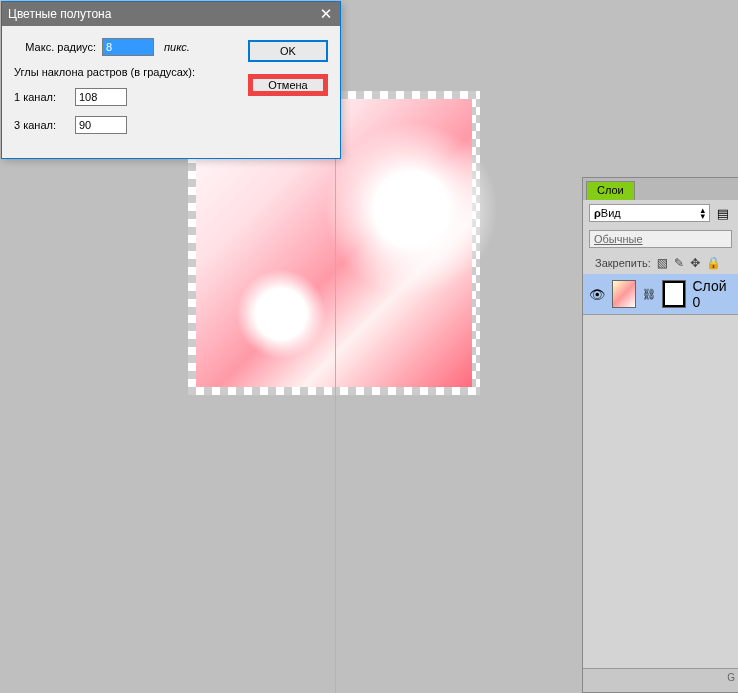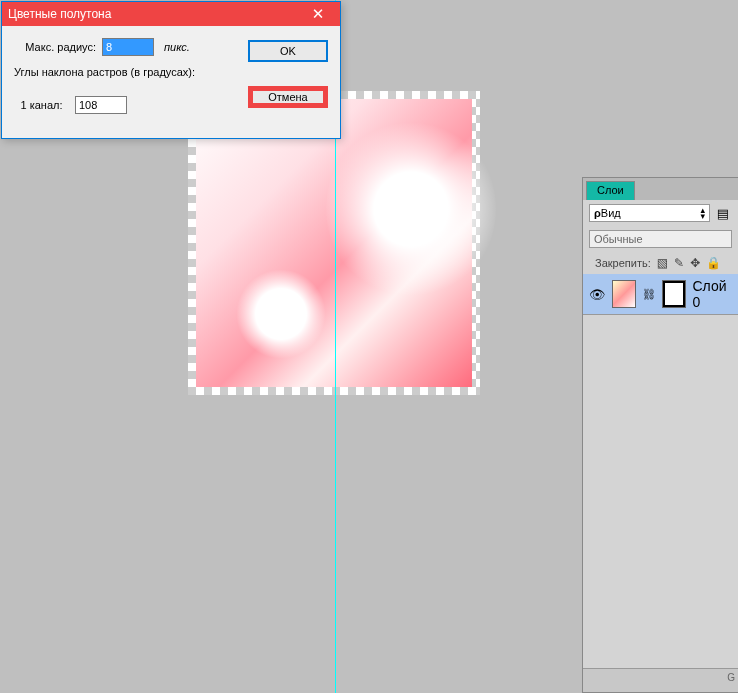--- a/index.html
+++ b/index.html
@@ -40,70 +40,70 @@
     background: #00ffff;
   }
   
   .dialog {
     position: absolute; left: 1px; top: 1px; width: 340px;
     background: #f0f0f0;
     border: 1px solid #0078d7;
     box-shadow: 2px 2px 8px rgba(0,0,0,0.2);
   }
   .titlebar {
-    background: #ef4444; color: #fff; height: 24px;
-    display: flex; align-items: center; padding: 0 8px 0 6px;
+    background: #737373; color: #fff; height: 24px;
+    display: flex; align-items: center; padding: 0 0 0 6px;
     font-size: 12px;
   }
   .titlebar .title { flex: 1; }
   .close-btn {
     width: 28px; height: 24px; display: flex; align-items: center; justify-content: center;
     cursor: pointer; color: #fff; font-size: 15px;
   }
   .dlg-body { padding: 12px 12px 14px 12px; display: flex; gap: 10px; }
   .dlg-left { flex: 1; }
   .row { display: flex; align-items: center; margin-bottom: 10px; gap: 6px; }
   .row label { width: 82px; text-align: right; }
-  .row .sub { width: 55px; text-align: center; }
+  .row .sub { width: 55px; text-align: left; }
   .row input {
     width: 52px; height: 18px; border: 1px solid #7a7a7a; padding: 1px 3px;
     font-size: 11px; font-family: inherit;
   }
   .row input.sel { background: #3399ff; color: #fff; }
   .unit { margin-left: 4px; font-style: italic; }
-  .subtitle { margin-bottom: 18px; }
-  .dlg-right { width: 80px; display: flex; flex-direction: column; gap: 24px; padding-top: 2px; }
+  .subtitle { margin-bottom: 10px; }
+  .dlg-right { width: 80px; display: flex; flex-direction: column; gap: 12px; padding-top: 2px; }
   .btn {
     height: 22px; background: #e9e9e9; border: 5px solid #ef4444;
     display: flex; align-items: center; justify-content: center; cursor: pointer;
     font-size: 11px;
   }
   .btn.primary { border: 2px solid #0078d7; }
   
   .panel {
     position: absolute; left: 582px; top: 177px; width: 156px; height: 516px;
     background: #d4d4d4; border: 1px solid #888; border-right: none;
     display: flex; flex-direction: column;
   }
   .panel-tabs { display: flex; height: 22px; background: #b8b8b8; padding-top: 3px; gap: 0; }
   .tab {
-    background: #14b8a6; padding: 2px 10px; font-size: 11px;
+    background: #84cc16; padding: 2px 10px; font-size: 11px;
     border: 1px solid #888; border-bottom: none; margin-left: 3px;
   }
   .filter-row { padding: 4px 6px; display: flex; align-items: center; gap: 4px; }
   .filter-select {
     flex: 1; height: 18px; background: #fff; border: 1px solid #999;
     display: flex; align-items: center; padding: 0 4px; font-size: 11px;
   }
   .filter-select .arrows { margin-left: auto; font-size: 9px; line-height: 6px; display: flex; flex-direction: column; }
   .gear { width: 18px; height: 18px; display: flex; align-items: center; justify-content: center; font-size: 13px; }
   .mode-row { padding: 4px 6px; display: flex; gap: 6px; }
   .mode-select {
     flex: 1; height: 18px; background: #efefef; border: 1px solid #999;
-    display: flex; align-items: center; padding: 0 4px; font-size: 11px; color: #666;
+    display: flex; align-items: center; padding: 0 4px; font-size: 11px; color: #666; text-decoration: underline;
   }
   .lock-row { padding: 4px 12px; display: flex; align-items: center; gap: 6px; font-size: 11px; color: #444; }
   .lock-icons { display: flex; gap: 6px; font-size: 12px; }
   .layer {
     background: #a9c7f0; padding: 4px 6px; display: flex; align-items: center; gap: 6px;
     border-bottom: 1px solid #999;
   }
   .eye { font-size: 13px; }
   .thumb {
     width: 28px; height: 28px; border: 1px solid #666; background: #fff;
@@ -131,20 +131,24 @@
     <div class="dlg-left">
       <div class="row">
         <label>Макс. радиус:</label>
         <input class="sel" value="8" style="">
         <span class="unit">пикс.</span>
       </div>
       <div class="subtitle">Углы наклона растров (в градусах):</div>
       <div class="row">
         <label class="sub">1 канал:</label>
         <input value="108" style="">
+      </div>
+      <div class="row">
+        <label class="sub">3 канал:</label>
+        <input value="90" style="">
       </div>
     </div>
     <div class="dlg-right">
       <div class="btn primary">OK</div>
       <div class="btn">Отмена</div>
     </div>
   </div>
 </div>
 
 <div class="panel">

